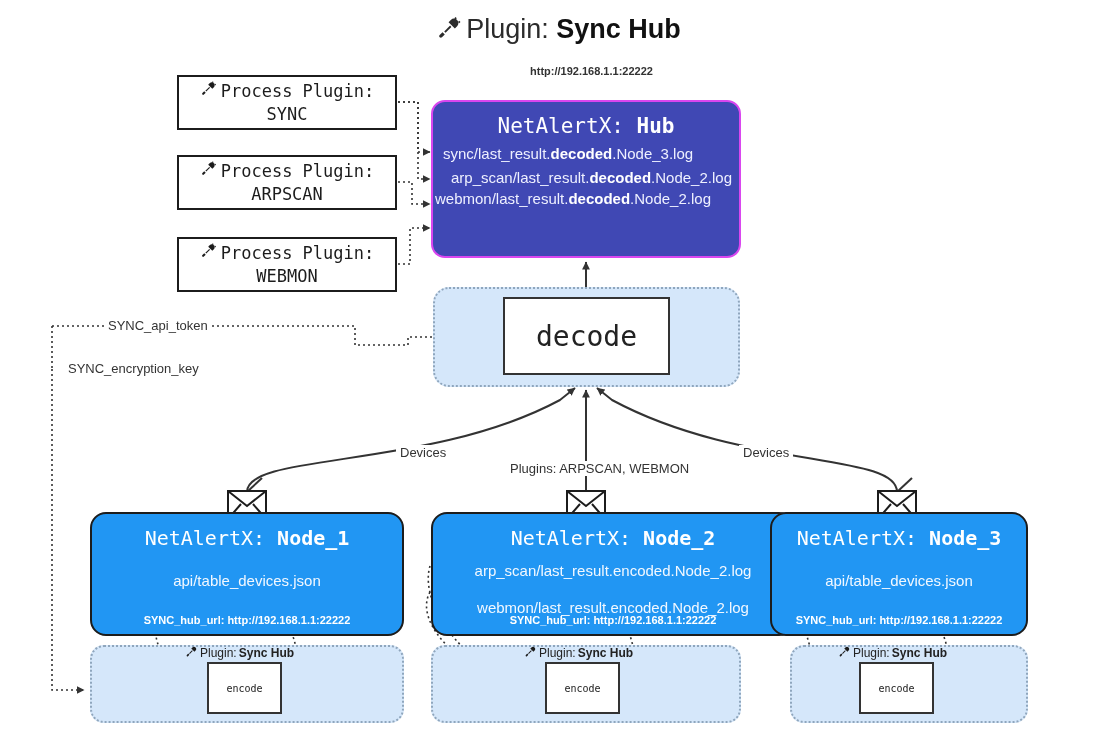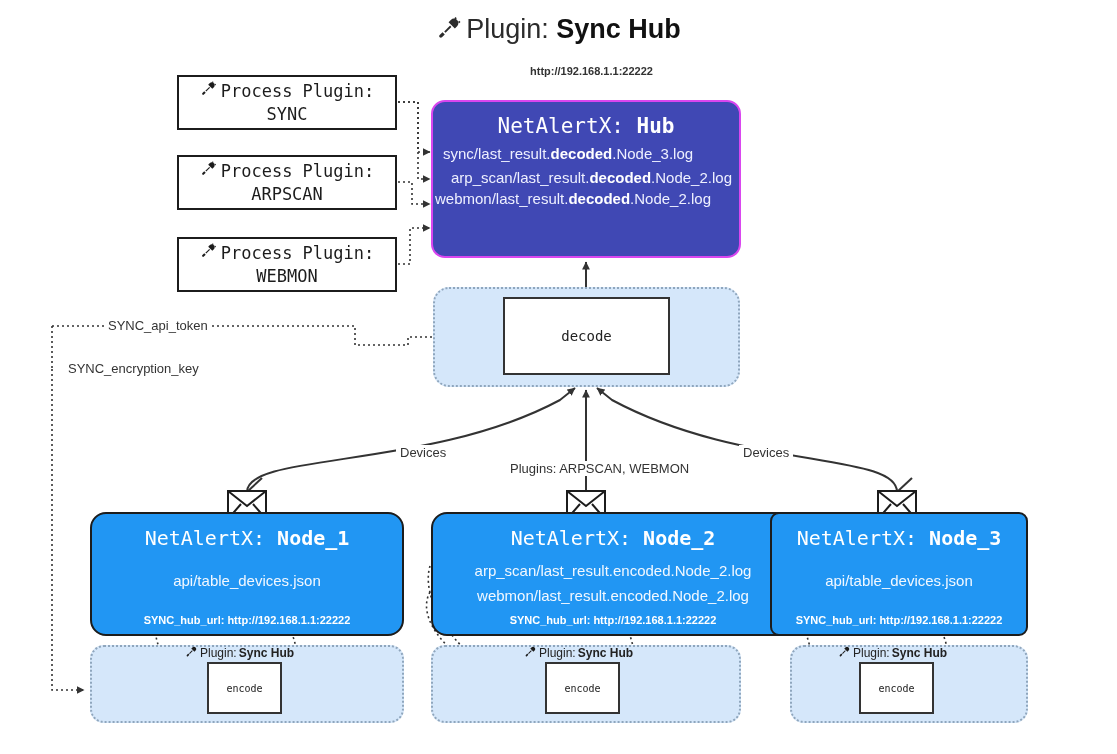--- a/index.html
+++ b/index.html
@@ -35,21 +35,21 @@
 
   
   .bluebox{position:absolute;background:#d5e7fa;border:2px dotted #8fa6bd;
            border-radius:16px;box-sizing:border-box;}
   .bluebox.flat{border-radius:14px;}
 
   
   .wbox{position:absolute;background:#fff;border:2px solid #333;box-sizing:border-box;
         display:flex;align-items:center;justify-content:center;
         font-family:"DejaVu Sans Mono", monospace;color:#222;}
-  #decode{font-size:14px;}
+  #decode{font-size:28px;}
   .encode{font-size:10px;}
 
   
   .node{position:absolute;background:#2196f3;border:2px solid #1c1c1c;border-radius:16px;
         box-sizing:border-box;overflow:hidden;}
   .node .ntitle{font-family:"DejaVu Sans Mono", monospace;font-size:20px;color:#ffffff;
         text-align:center;margin-top:12px;white-space:nowrap;}
   .node .ntitle b{font-weight:bold;}
   .node .nline{font-size:15px;color:#f2f8ff;text-align:center;white-space:nowrap;margin-top:10px;}
   .node .nfoot{font-size:11px;font-weight:bold;color:#ffffff;text-align:center;
@@ -237,25 +237,25 @@
     <div class="nline" style="margin-top:22px;">api/table_devices.json</div>
     <div class="nfoot">SYNC_hub_url: http://192.168.1.1:22222</div>
   </div>
 
   <div class="node" style="left:431px;top:512px;width:364px;height:124px;">
     <div class="ntitle">
       <span>NetAlertX:</span>
       <b>Node_2</b>
     </div>
     <div class="nline" style="margin-top:12px;">arp_scan/last_result.encoded.Node_2.log</div>
-    <div class="nline" style="margin-top:8px;">webmon/last_result.encoded.Node_2.log</div>
+    <div class="nline" style="margin-top:20px;">webmon/last_result.encoded.Node_2.log</div>
     <div class="nfoot">SYNC_hub_url: http://192.168.1.1:22222</div>
   </div>
 
-  <div class="node" style="left:770px;top:512px;width:258px;height:124px;border-radius:9px;">
+  <div class="node" style="left:770px;top:512px;width:258px;height:124px;">
     <div class="ntitle">
       <span>NetAlertX:</span>
       <b>Node_3</b>
     </div>
     <div class="nline" style="margin-top:22px;">api/table_devices.json</div>
     <div class="nfoot">SYNC_hub_url: http://192.168.1.1:22222</div>
   </div>
 
   <div class="bluebox flat" style="left:90px;top:645px;width:314px;height:78px;"></div>
   <div class="plugcap" style="left:185px;top:645px;">

